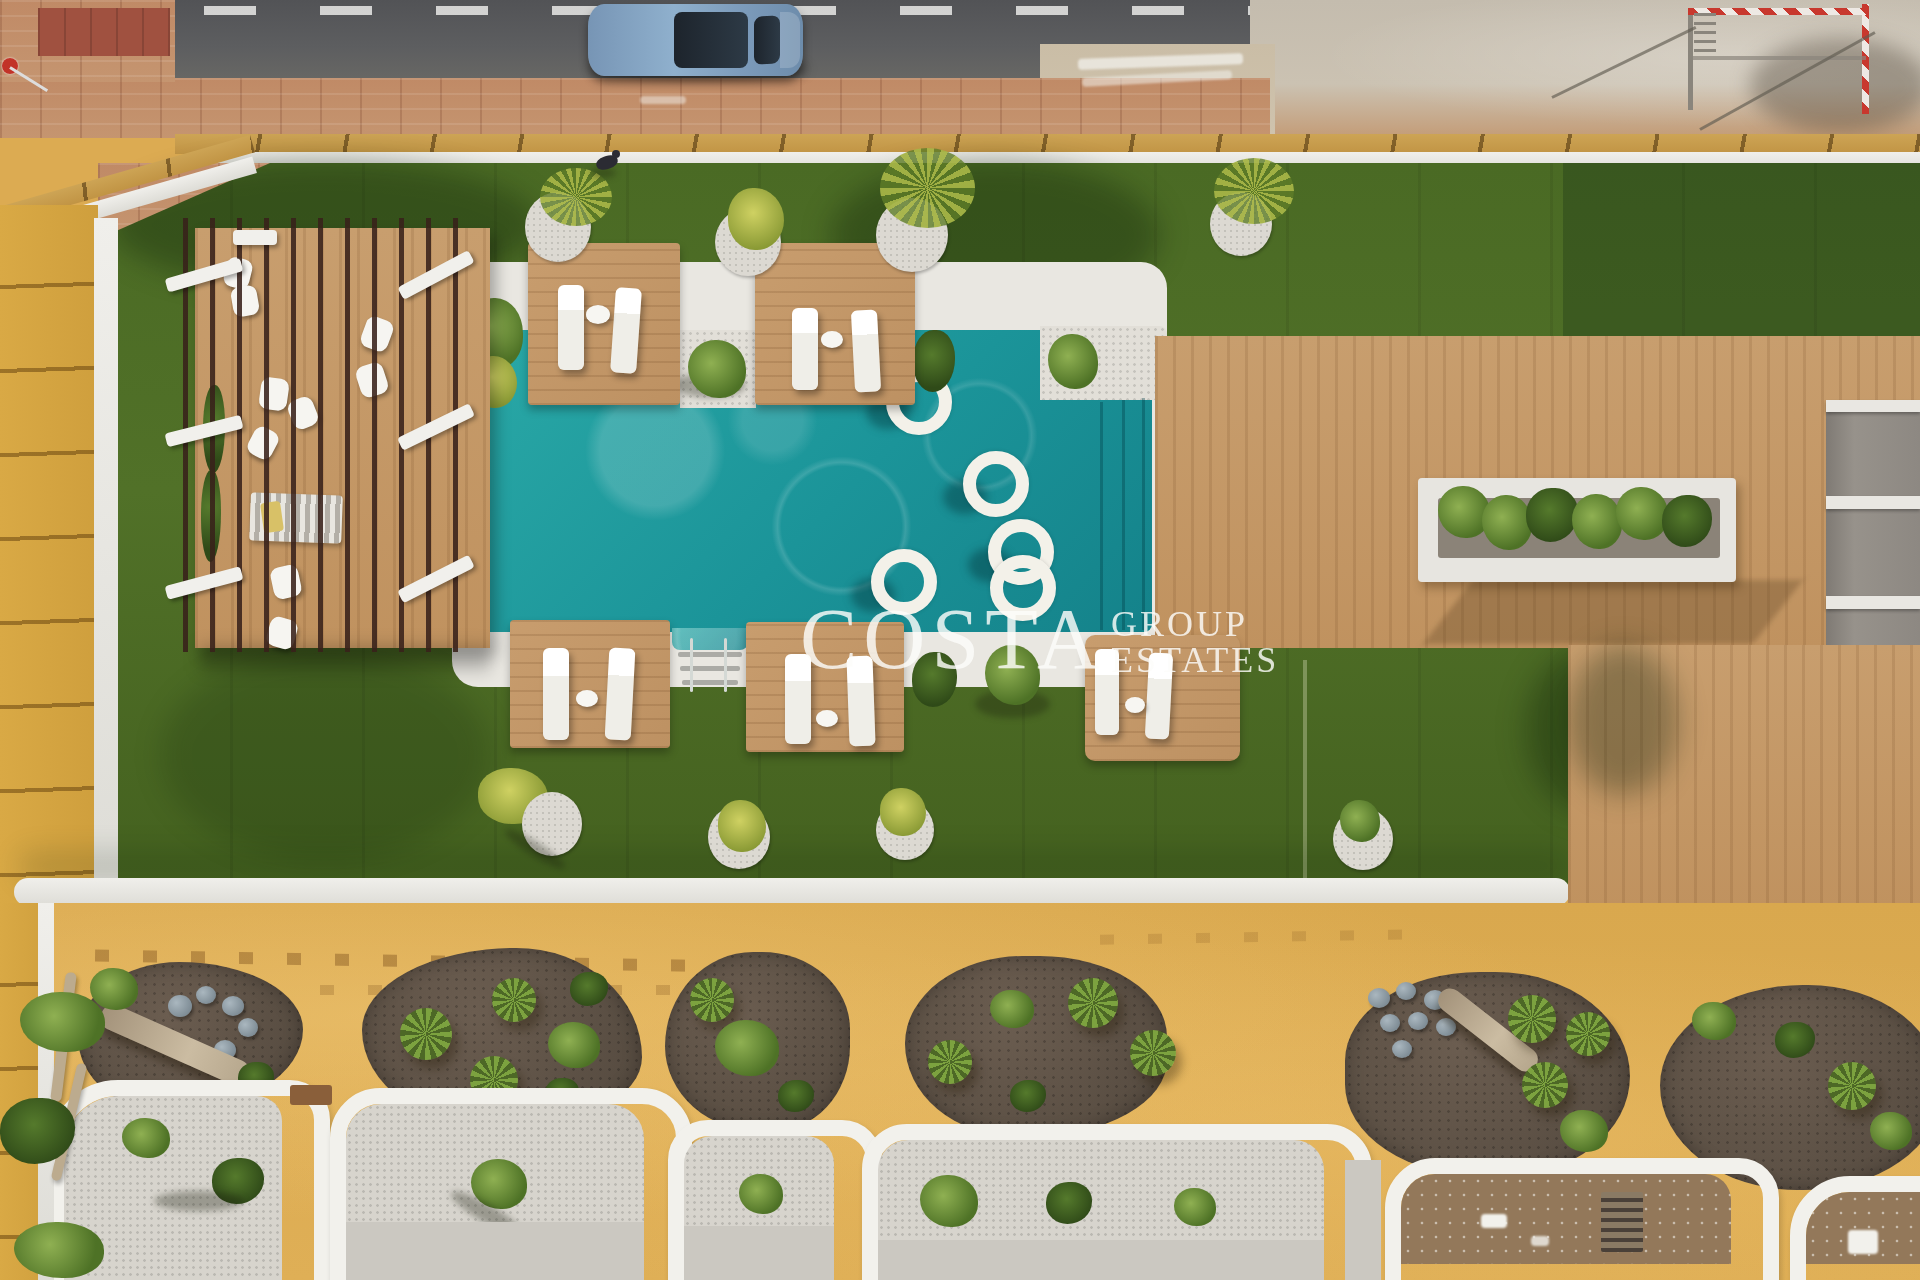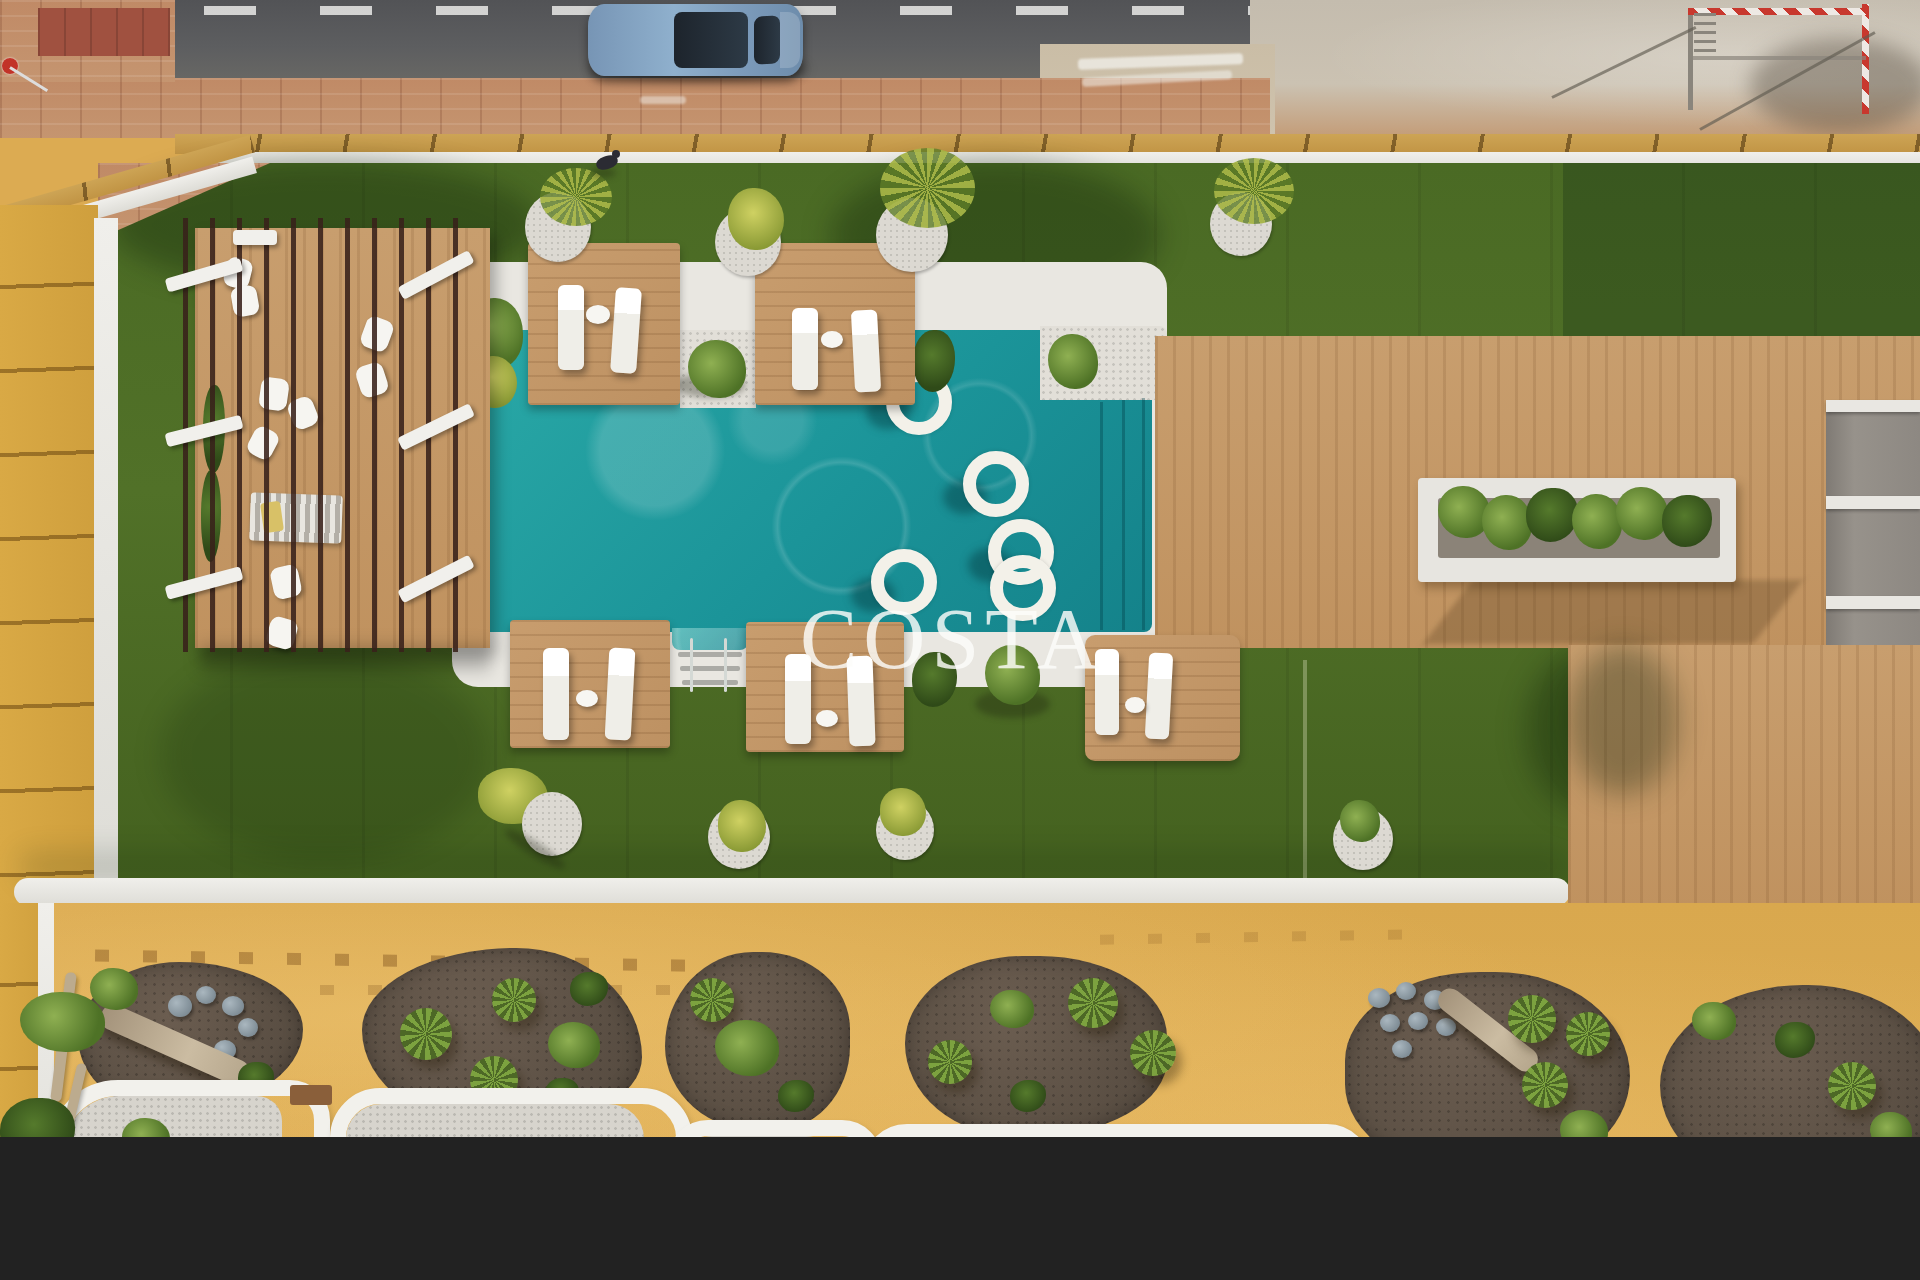--- a/index.html
+++ b/index.html
@@ -1,16 +1,16 @@
 <!DOCTYPE html>
 <html><head>
 <meta charset="utf-8">
 <style>
   html,body{margin:0;padding:0;background:#222;}
-  #stage{position:relative;width:1920px;height:1137px;overflow:hidden;background:#dcab52;
+  #stage{position:relative;width:1920px;height:1280px;overflow:hidden;background:#dcab52;
          font-family:"Liberation Sans",sans-serif;}
   .abs{position:absolute;}
 
   
   .road{background:linear-gradient(180deg,#525356 0%,#5d5e60 55%,#6a6965 100%);}
   .lane-dashes{background:repeating-linear-gradient(90deg,#e9e9e7 0 52px,transparent 52px 116px);opacity:.85;border-radius:3px;}
   .paver{background:
      repeating-linear-gradient(180deg,rgba(255,255,255,.10) 0 2px,transparent 2px 15px),
      repeating-linear-gradient(90deg,rgba(110,55,35,.22) 0 2px,transparent 2px 40px),
      linear-gradient(180deg,#c08a66,#c59570);}
@@ -429,15 +429,19 @@
   <div class="abs wall-yellow" style="left:0;top:903px;width:54px;height:377px;"></div>
   <div class="abs wall-white" style="left:38px;top:903px;width:16px;height:377px;"></div>
   <div class="abs trunk" style="left:58px;top:972px;width:11px;height:130px;transform:rotate(7deg);"></div>
   <div class="abs trunk" style="left:64px;top:1062px;width:10px;height:120px;transform:rotate(13deg);"></div>
   <div class="abs bush" style="left:20px;top:992px;width:85px;height:60px;"></div>
   <div class="abs bush-dark" style="left:0;top:1098px;width:75px;height:66px;"></div>
   <div class="abs bush" style="left:14px;top:1222px;width:90px;height:56px;"></div>
 
   <div class="abs watermark" style="left:800px;top:596px;">
     <span class="wm-brand">COSTA</span>
+    <span class="wm-side">
+      <span class="wm-small">GROUP</span>
+      <span class="wm-small">ESTATES</span>
+    </span>
   </div>
 
 </div>
 
 </body></html>

